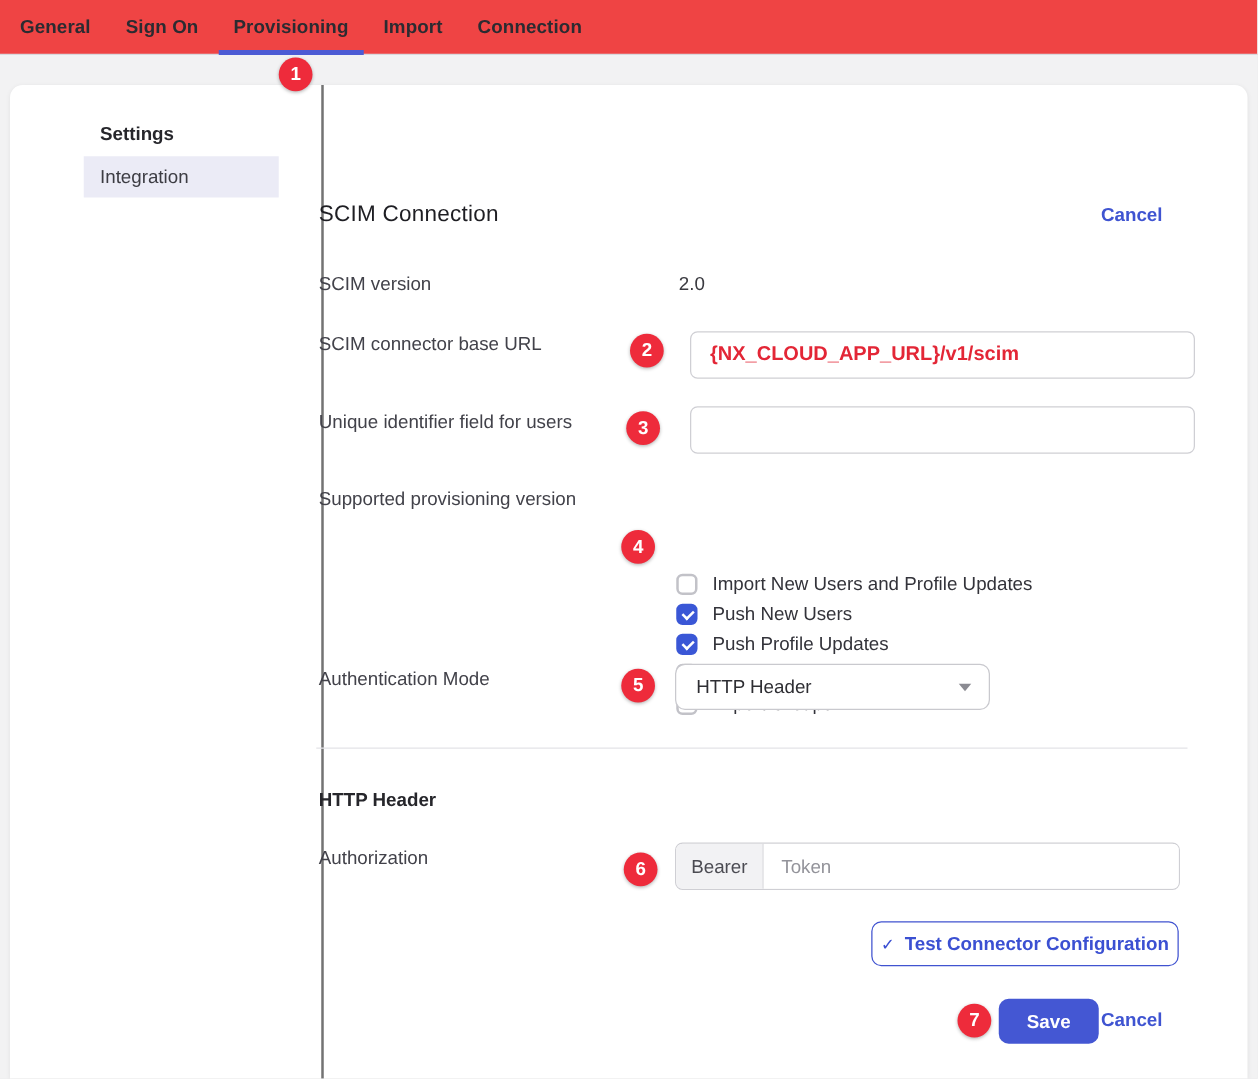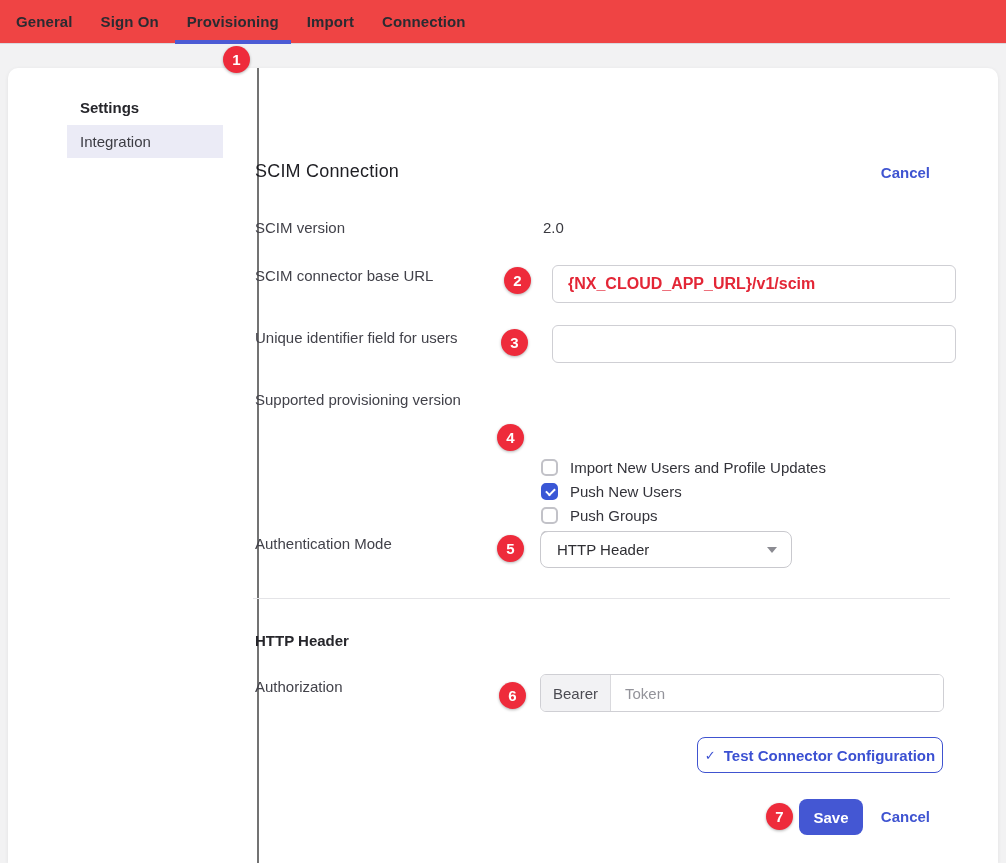--- a/index.html
+++ b/index.html
@@ -125,21 +125,21 @@
   
   .test-btn {
     position:absolute; left:689px; top:669px; width:246px; height:36px;
     border:1px solid #4053d0; border-radius:8px; background:#fff;
     color:#3b50d2; font-size:15px; font-weight:700; cursor:pointer;
     display:flex; align-items:center; justify-content:center; gap:8px;
     font-family:"Liberation Sans", sans-serif;
   }
   .test-btn .check-glyph { font-size:13px; font-weight:400; }
   .save-btn {
-    position:absolute; left:791px; top:731px; width:64px; height:36px;
+    position:absolute; left:791px; top:731px; width:80px; height:36px;
     border:none; border-radius:8px; background:#4457d3; color:#fff;
     font-size:15px; font-weight:700; cursor:pointer;
     font-family:"Liberation Sans", sans-serif;
   }
   .cancel-bottom { position:absolute; right:68px; top:731px; line-height:36px; }
 </style>
 </head>
 <body>
 
 <div class="stage">
@@ -183,20 +183,24 @@
     <div class="cb-list">
       <div class="cb-row">
         <span class="cb" data-checked="false"></span>
         <span class="cb-label">Import New Users and Profile Updates</span>
       </div>
       <div class="cb-row">
         <span class="cb" data-checked="true"></span>
         <span class="cb-label">Push New Users</span>
       </div>
       <div class="cb-row">
+        <span class="cb" data-checked="true"></span>
+        <span class="cb-label">Push Profile Updates</span>
+      </div>
+      <div class="cb-row">
         <span class="cb" data-checked="false"></span>
         <span class="cb-label">Push Groups</span>
       </div>
       <div class="cb-row">
         <span class="cb" data-checked="false"></span>
         <span class="cb-label">Import Groups</span>
       </div>
     </div>
 
     <div class="field-label" style="top:467px;">Authentication Mode</div>

